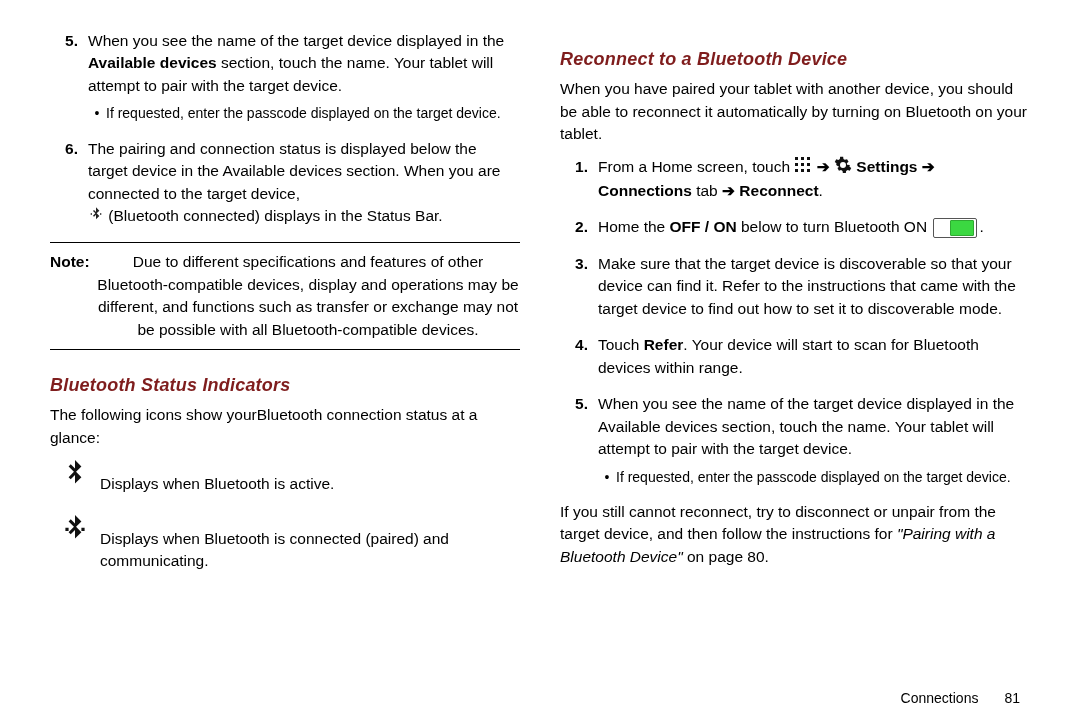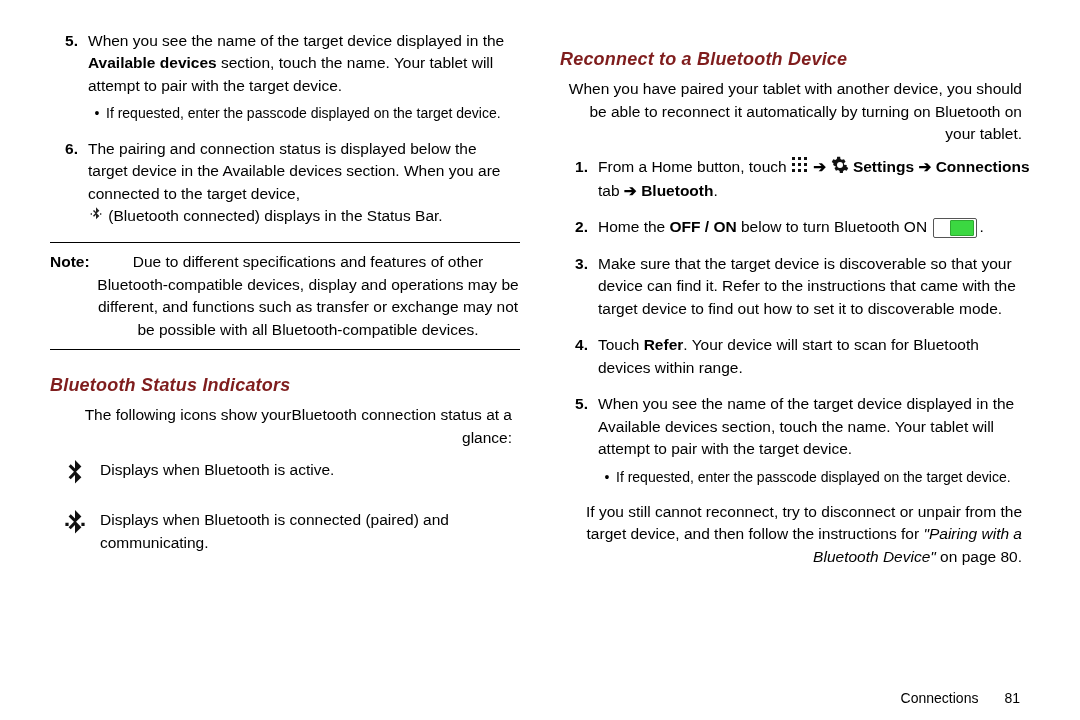--- a/index.html
+++ b/index.html
@@ -50,24 +50,24 @@
   .note-block .nb .txt{flex:1;text-align:center;}
   h3.sec{
     font-family:Arial,Helvetica,sans-serif;
     font-weight:900;
     font-style:italic;
     color:#7f1d1d;
     font-size:18px;
     margin:16px 0 6px 0;
     letter-spacing:0.2px;
   }
-  .intro{margin:4px 8px 10px 0;text-align:right;}
+  .intro{margin:4px 0 10px 0;}
   .indicator-row{display:flex;align-items:flex-start;margin:8px 0 18px 0;}
   .indicator-row .ic{min-width:50px;display:flex;justify-content:center;}
-  .indicator-row .txt{flex:1;}
+  .indicator-row .txt{flex:1;margin-top:14px;}
   .footer{
     position:absolute;
     right:60px;
     bottom:12px;
     font-size:14px;
     display:flex;
     gap:26px;
   }
   .arrow{font-weight:bold;}
   b{font-weight:bold;}
@@ -143,21 +143,21 @@
     <span class="txt">Displays when Bluetooth is connected (paired) and communicating.</span>
   </div>
 
   <h3 class="sec" style="break-before:column;">Reconnect to a Bluetooth Device</h3>
   <div class="intro">When you have paired your tablet with another device, you should be able to reconnect it automatically by turning on Bluetooth on your tablet.</div>
 
   <ol class="numbered">
     <li>
       <span class="num">1.</span>
       <span class="body">
-        <span>From a Home button, touch </span>
+        <span>From a Home screen, touch </span>
         <span class="inline-icon">
           <svg width="18" height="18" viewBox="0 0 18 18">
               <g fill="#111">
                 <rect x="1" y="1" width="3" height="3"></rect>
                 <rect x="7" y="1" width="3" height="3"></rect>
                 <rect x="13" y="1" width="3" height="3"></rect>
                 <rect x="1" y="7" width="3" height="3"></rect>
                 <rect x="7" y="7" width="3" height="3"></rect>
                 <rect x="13" y="7" width="3" height="3"></rect>
                 <rect x="1" y="13" width="3" height="3"></rect>
@@ -170,21 +170,21 @@
         <span class="inline-icon">
           <svg width="18" height="18" viewBox="0 0 24 24">
               <path fill="#111" d="M12 8a4 4 0 100 8 4 4 0 000-8zm9 4a8.96 8.96 0 01-.3 2.3l2.3 1.8-2 3.5-2.8-.9a9 9 0 01-2 1.2l-.4 2.9h-4l-.4-2.9a9 9 0 01-2-1.2l-2.8.9-2-3.5 2.3-1.8A9 9 0 013 12c0-.8.1-1.6.3-2.3L1 7.9l2-3.5 2.8.9a9 9 0 012-1.2L8.2 1h4l.4 2.9a9 9 0 012 1.2l2.8-.9 2 3.5-2.3 1.8c.2.7.3 1.5.3 2.3z"></path>
             </svg>
         </span>
         <b>Settings</b>
         <span class="arrow"> ➔ </span>
         <b>Connections</b>
         <span> tab </span>
         <span class="arrow">➔ </span>
-        <b>Bluetooth</b>.
+        <b>Reconnect</b>.
       </span>
     </li>
     <li>
       <span class="num">2.</span>
       <span class="body">
         <span>Home the </span><b>OFF / ON</b><span> below to turn Bluetooth ON </span>
         <span class="toggle"><span class="knob"></span></span>.
       </span>
     </li>
     <li>

